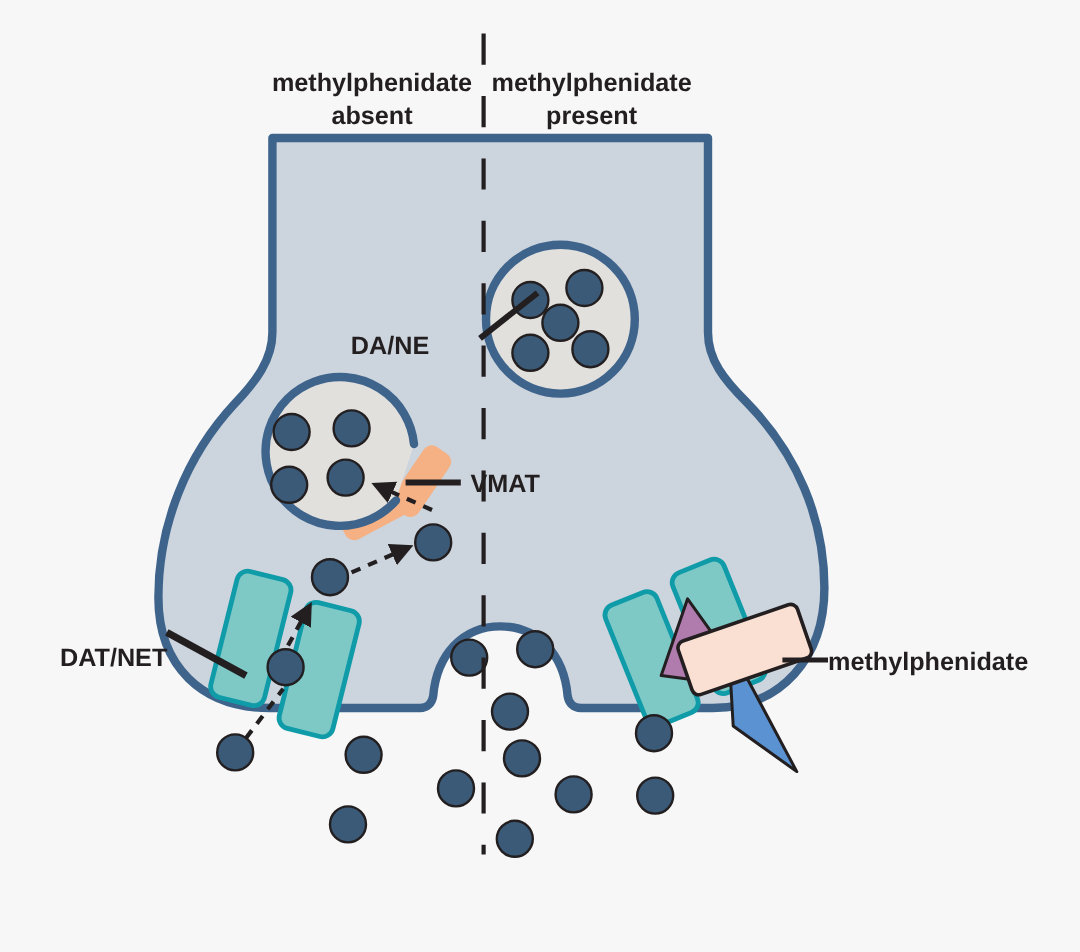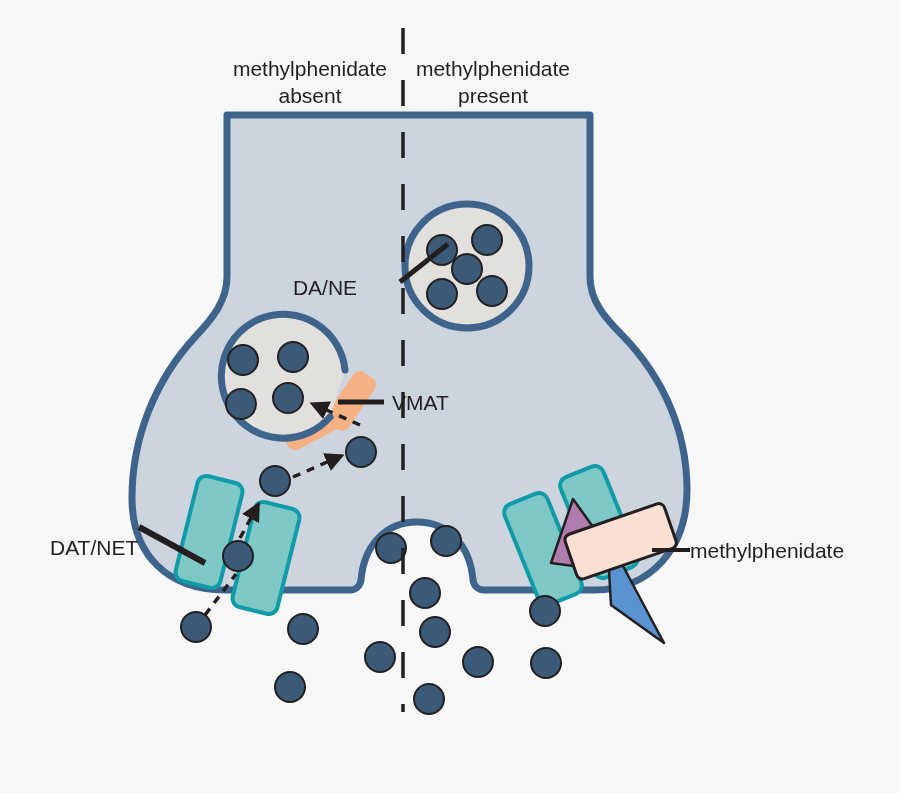--- a/index.html
+++ b/index.html
@@ -11,20 +11,21 @@
     width: 900px;
     height: 793px;
     overflow: hidden;
     font-family: "Liberation Sans", sans-serif;
   }
   #diagram-root {
     position: relative;
     width: 900px;
     height: 793px;
     background: #f7f7f7;
+    font-weight: bold;
   }
   svg.stage {
     position: absolute;
     top: 0;
     left: 0;
     width: 900px;
     height: 793px;
     display: block;
   }
   text {

